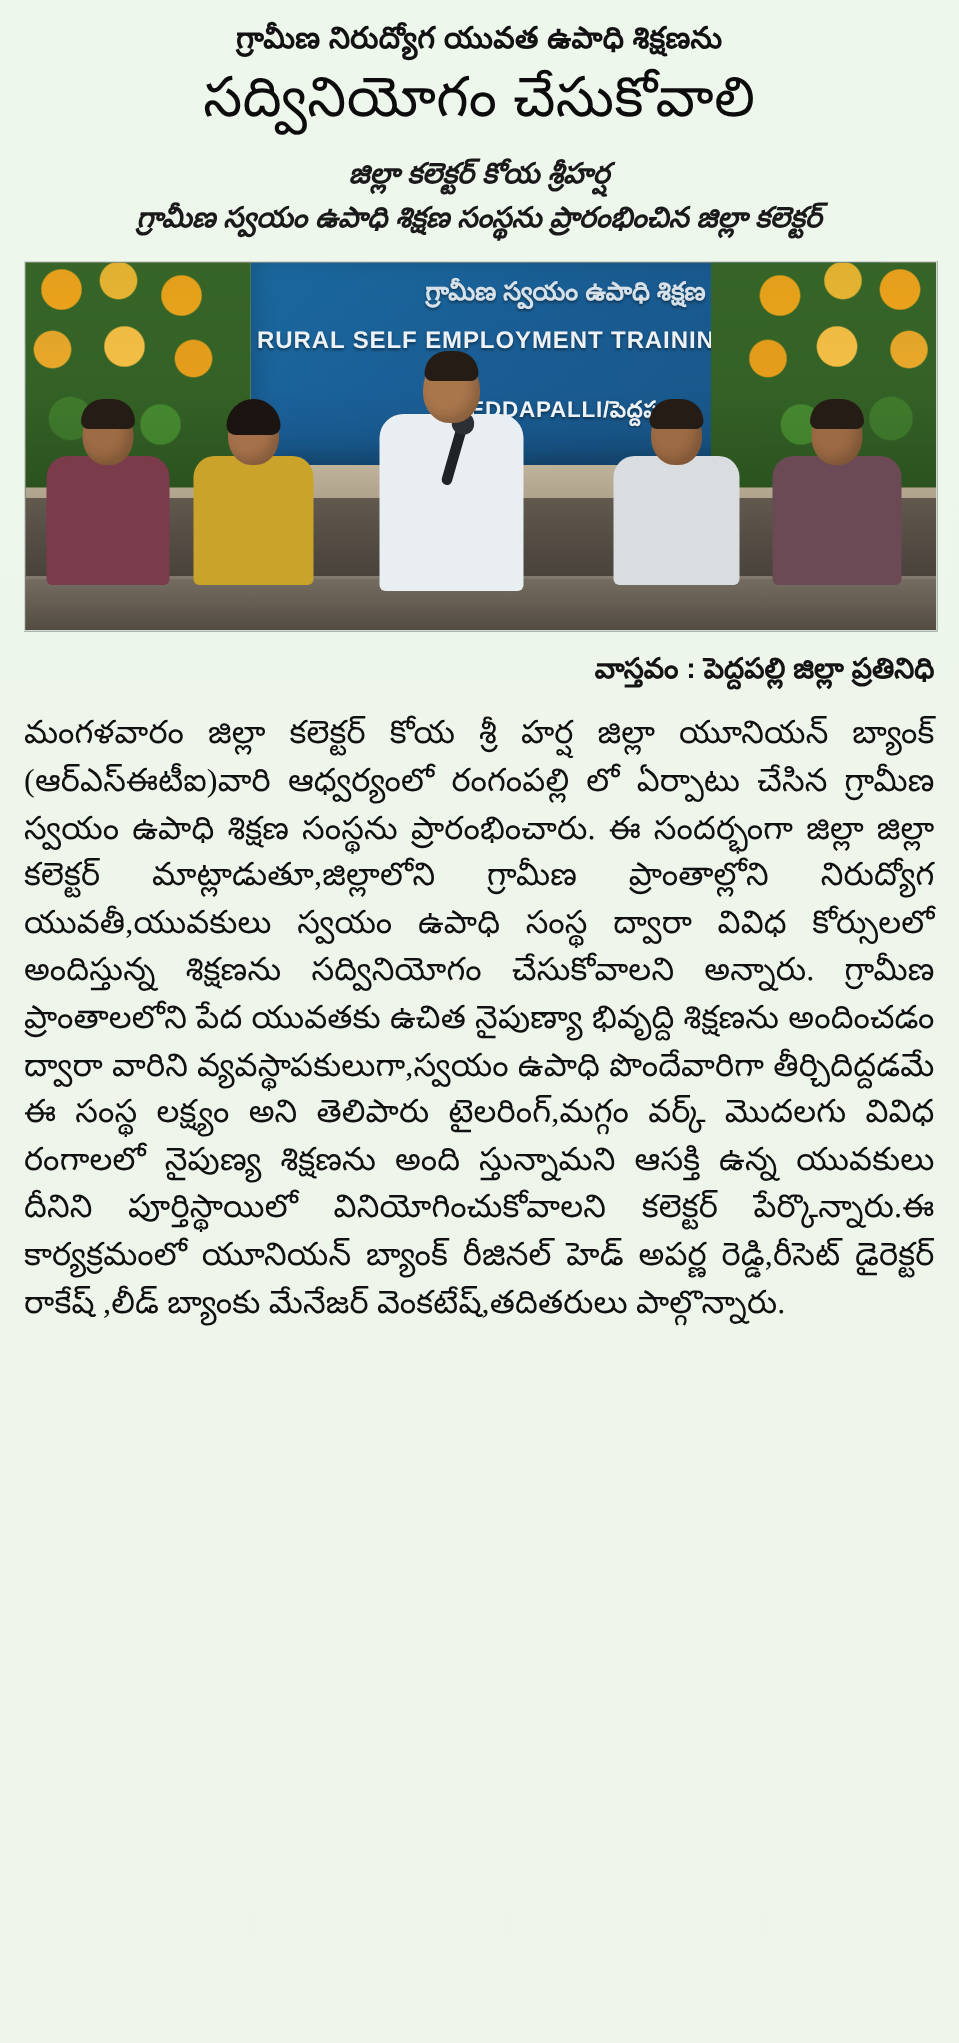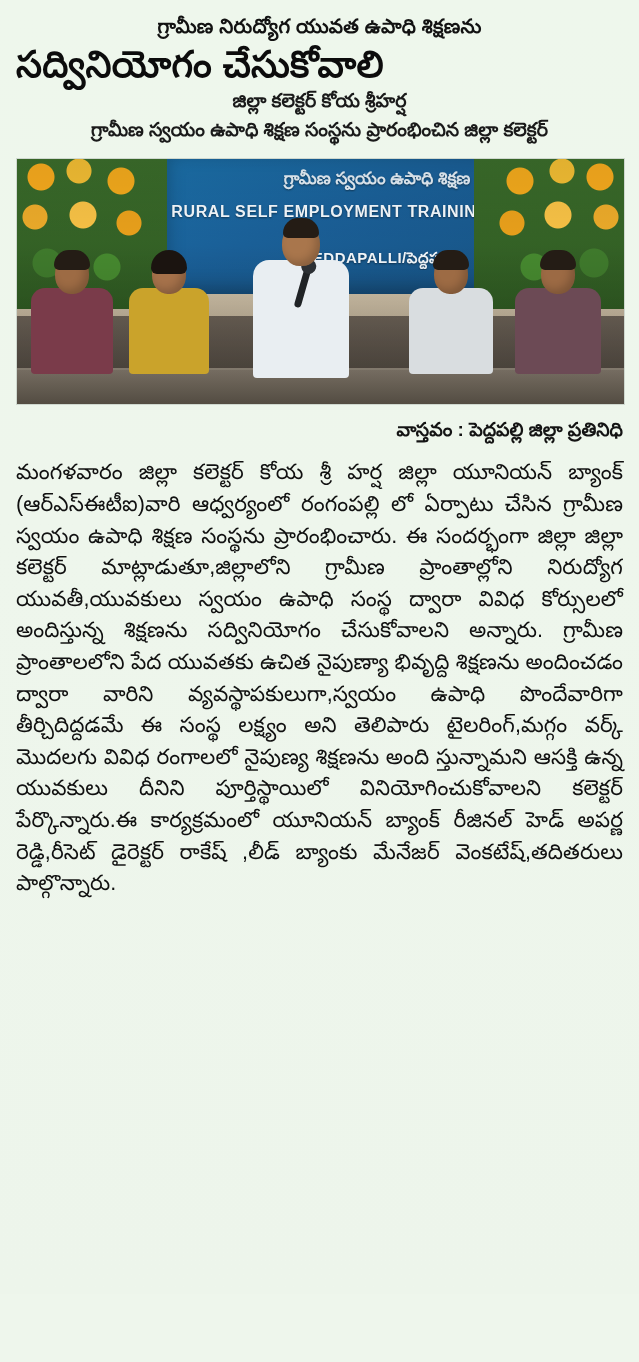--- a/index.html
+++ b/index.html
@@ -25,35 +25,37 @@
   }
   .kicker {
     text-align: center;
     font-size: 20px;
     font-weight: bold;
     line-height: 1.25;
     color: #121212;
     letter-spacing: 0.2px;
   }
   .headline {
-    text-align: left;
+    text-align: center;
     font-size: 37px;
-    font-weight: bold;
+    font-weight: normal;
     line-height: 1.2;
     color: #0c0c0c;
     margin-top: 4px;
     letter-spacing: 0.3px;
   }
   .subhead {
     text-align: center;
     font-size: 19px;
     font-weight: bold;
     line-height: 1.5;
     color: #1a1a1a;
+    margin-top: 16px;
     padding: 0 20px;
+    font-style: italic;
   }
   .photo-wrap {
     margin-top: 14px;
     width: 607px;
     height: 245px;
     position: relative;
     overflow: hidden;
     background: #2a2f33;
     border: 1px solid #cfd8cf;
   }
@@ -229,20 +231,21 @@
   .article {
     margin-top: 12px;
     font-size: 21.5px;
     line-height: 1.47;
     text-align: justify;
     text-justify: inter-word;
     color: #101010;
     letter-spacing: 0.1px;
     -webkit-hyphens: none;
     hyphens: none;
+    font-family: Liberation Serif, serif;
   }
 </style>
 </head>
 <body>
 
 <div class="page">
 
   <div class="kicker">గ్రామీణ నిరుద్యోగ యువత ఉపాధి శిక్షణను</div>
 
   <div class="headline">సద్వినియోగం చేసుకోవాలి</div>

